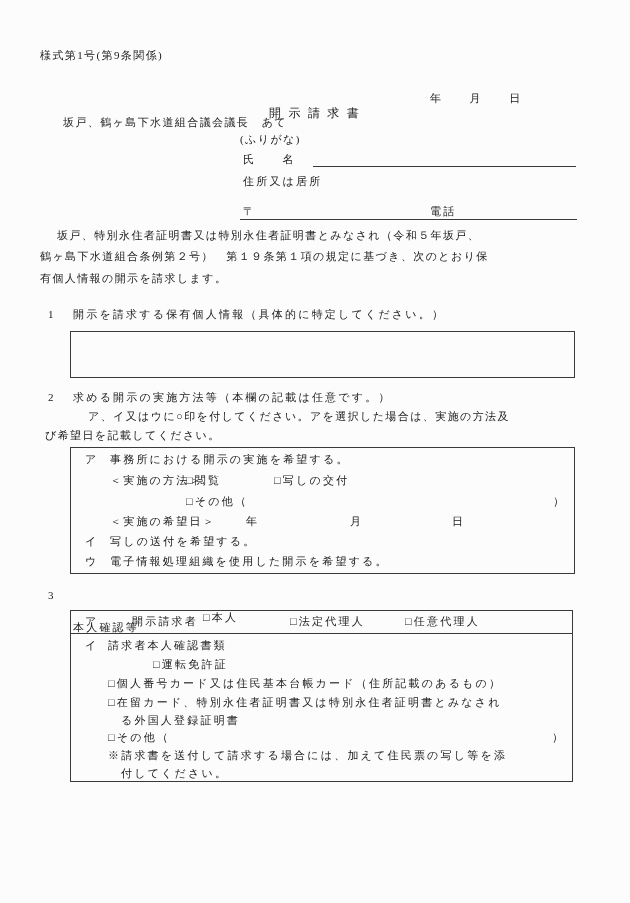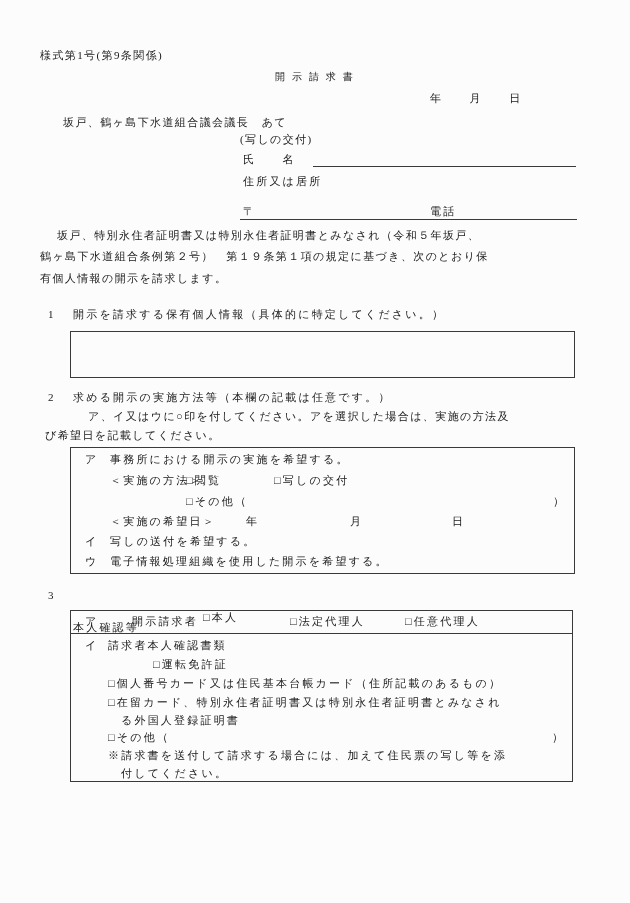--- a/index.html
+++ b/index.html
@@ -14,21 +14,21 @@
   }
   .t {
     position:absolute;
     font-size:11px;
     line-height:15px;
     letter-spacing:2.2px;
     white-space:nowrap;
     color:#1a1a1a;
   }
   .tight { letter-spacing:1.4px; }
-  .title { font-size:10px; letter-spacing:2.2px; }
+  .title { font-size:12px; letter-spacing:2.2px;margin-top:37px; }
   .line {
     position:absolute;
     height:0;
     border-top:1px solid #3a3a3a;
   }
   .box {
     position:absolute;
     border:1px solid #3a3a3a;
     background:transparent;
     box-sizing:border-box;
@@ -37,21 +37,21 @@
 </head>
 <body>
 
 <div class="page">
 
   <div class="t tight" style="left:40px; top:48px;">様式第1号(第9条関係)</div>
   <div class="t title" style="left:50%; top:69px; transform:translateX(-50%);">開 示 請 求 書</div>
   <div class="t" style="left:430px; top:91px;">年　　月　　日</div>
   <div class="t tight" style="left:63px; top:115px;">坂戸、鶴ヶ島下水道組合議会議長　あて</div>
 
-  <div class="t tight" style="left:240px; top:132px;">(写しの交付)</div>
+  <div class="t tight" style="left:240px; top:132px;">(ふりがな)</div>
   <div class="t" style="left:243px; top:152px;">氏　　名</div>
   <div class="line" style="left:313px; top:166px; width:263px;"></div>
   <div class="t" style="left:243px; top:174px;">住所又は居所</div>
   <div class="t" style="left:243px; top:204px;">〒</div>
   <div class="t" style="left:430px; top:204px;">電話</div>
   <div class="line" style="left:240px; top:219px; width:337px;"></div>
 
   <div class="t tight" style="left:57px; top:228px;">坂戸、特別永住者証明書又は特別永住者証明書とみなされ（令和５年坂戸、</div>
   <div class="t tight" style="left:40px; top:249px;">鶴ヶ島下水道組合条例第２号）　第１９条第１項の規定に基づき、次のとおり保</div>
   <div class="t tight" style="left:40px; top:271px;">有個人情報の開示を請求します。</div>

